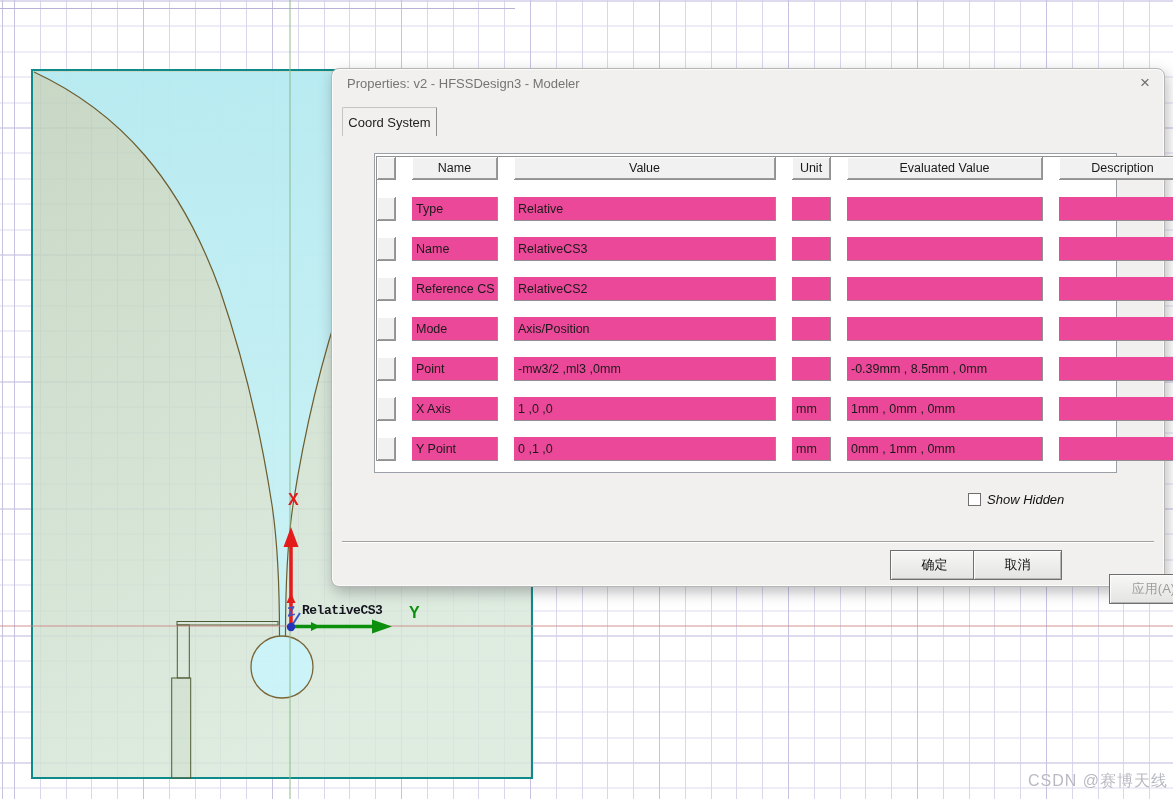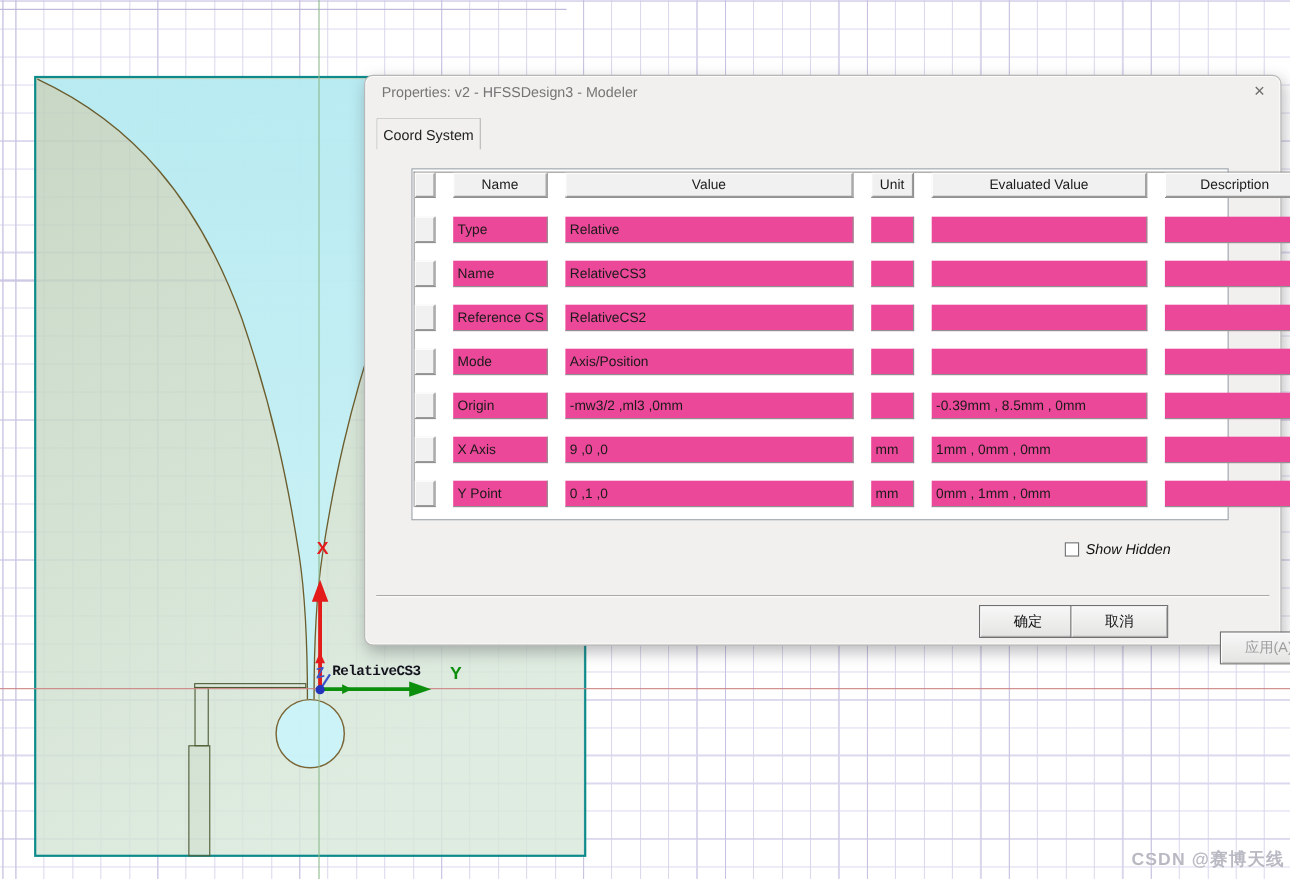--- a/index.html
+++ b/index.html
@@ -19,21 +19,21 @@
       repeating-linear-gradient(to bottom,#dcd8ee 0 1px,transparent 1px 25.4px);
     background-position:14px 0,0 0.5px,14px 0,0 0.5px;
   }
   .model-svg{position:absolute;left:0;top:0;pointer-events:none;}
   .vp-label{position:absolute;pointer-events:none;white-space:nowrap;}
   .lbl-x{left:288px;top:491px;color:#e31b1b;font-weight:bold;font-size:16px;}
   .lbl-y{left:409px;top:604px;color:#0c8f0c;font-weight:bold;font-size:16px;}
   .lbl-z{left:287px;top:604px;color:#3a54c8;font-weight:bold;font-style:italic;font-size:13px;transform:rotate(-14deg);}
   .lbl-cs{left:302px;top:603px;color:#14141e;font-family:"Liberation Mono","DejaVu Sans Mono",monospace;font-weight:bold;font-size:13px;letter-spacing:-0.5px;}
   .topline{position:absolute;left:0;top:8px;width:515px;height:1px;background:#b9b2d8;}
-  .watermark{position:absolute;right:5px;bottom:7px;font-size:16px;color:#b9b9c3;letter-spacing:1px;text-shadow:0 0 2px #fff;font-weight:bold;}
+  .watermark{position:absolute;right:5px;bottom:7px;font-size:16px;color:#b9b9c3;letter-spacing:1px;text-shadow:0 0 2px #fff;}
   
   .dialog{
     position:absolute;left:331px;top:68px;width:832px;height:517px;
     background:#f1f0ee;border:1px solid #b6b6b6;border-radius:8px;
     box-shadow:2px 5px 14px rgba(60,60,70,.35), inset 0 0 0 1px #fbfbfa;
     font-size:13px;color:#1a1a1a;
   }
   .dlg-title{position:absolute;left:15px;top:7px;font-size:13px;color:#757575;}
   .dlg-close{position:absolute;right:14px;top:5px;font-size:17px;color:#6e6e6e;cursor:default;line-height:18px;}
   .tab{
@@ -191,30 +191,30 @@
 
       <div class="c sel"></div>
       <div class="c">Mode</div>
       <div class="c">Axis/Position</div>
       <div class="c"></div>
       <div class="c"></div>
       <div class="c"></div>
       <div class="c"></div>
 
       <div class="c sel"></div>
-      <div class="c">Origin</div>
+      <div class="c">Point</div>
       <div class="c">-mw3/2 ,ml3 ,0mm</div>
       <div class="c"></div>
       <div class="c">-0.39mm , 8.5mm , 0mm</div>
       <div class="c"></div>
       <div class="c"></div>
 
       <div class="c sel"></div>
       <div class="c">X Axis</div>
-      <div class="c">9 ,0 ,0</div>
+      <div class="c">1 ,0 ,0</div>
       <div class="c">mm</div>
       <div class="c">1mm , 0mm , 0mm</div>
       <div class="c"></div>
       <div class="c"></div>
 
       <div class="c sel"></div>
       <div class="c">Y Point</div>
       <div class="c">0 ,1 ,0</div>
       <div class="c">mm</div>
       <div class="c">0mm , 1mm , 0mm</div>

